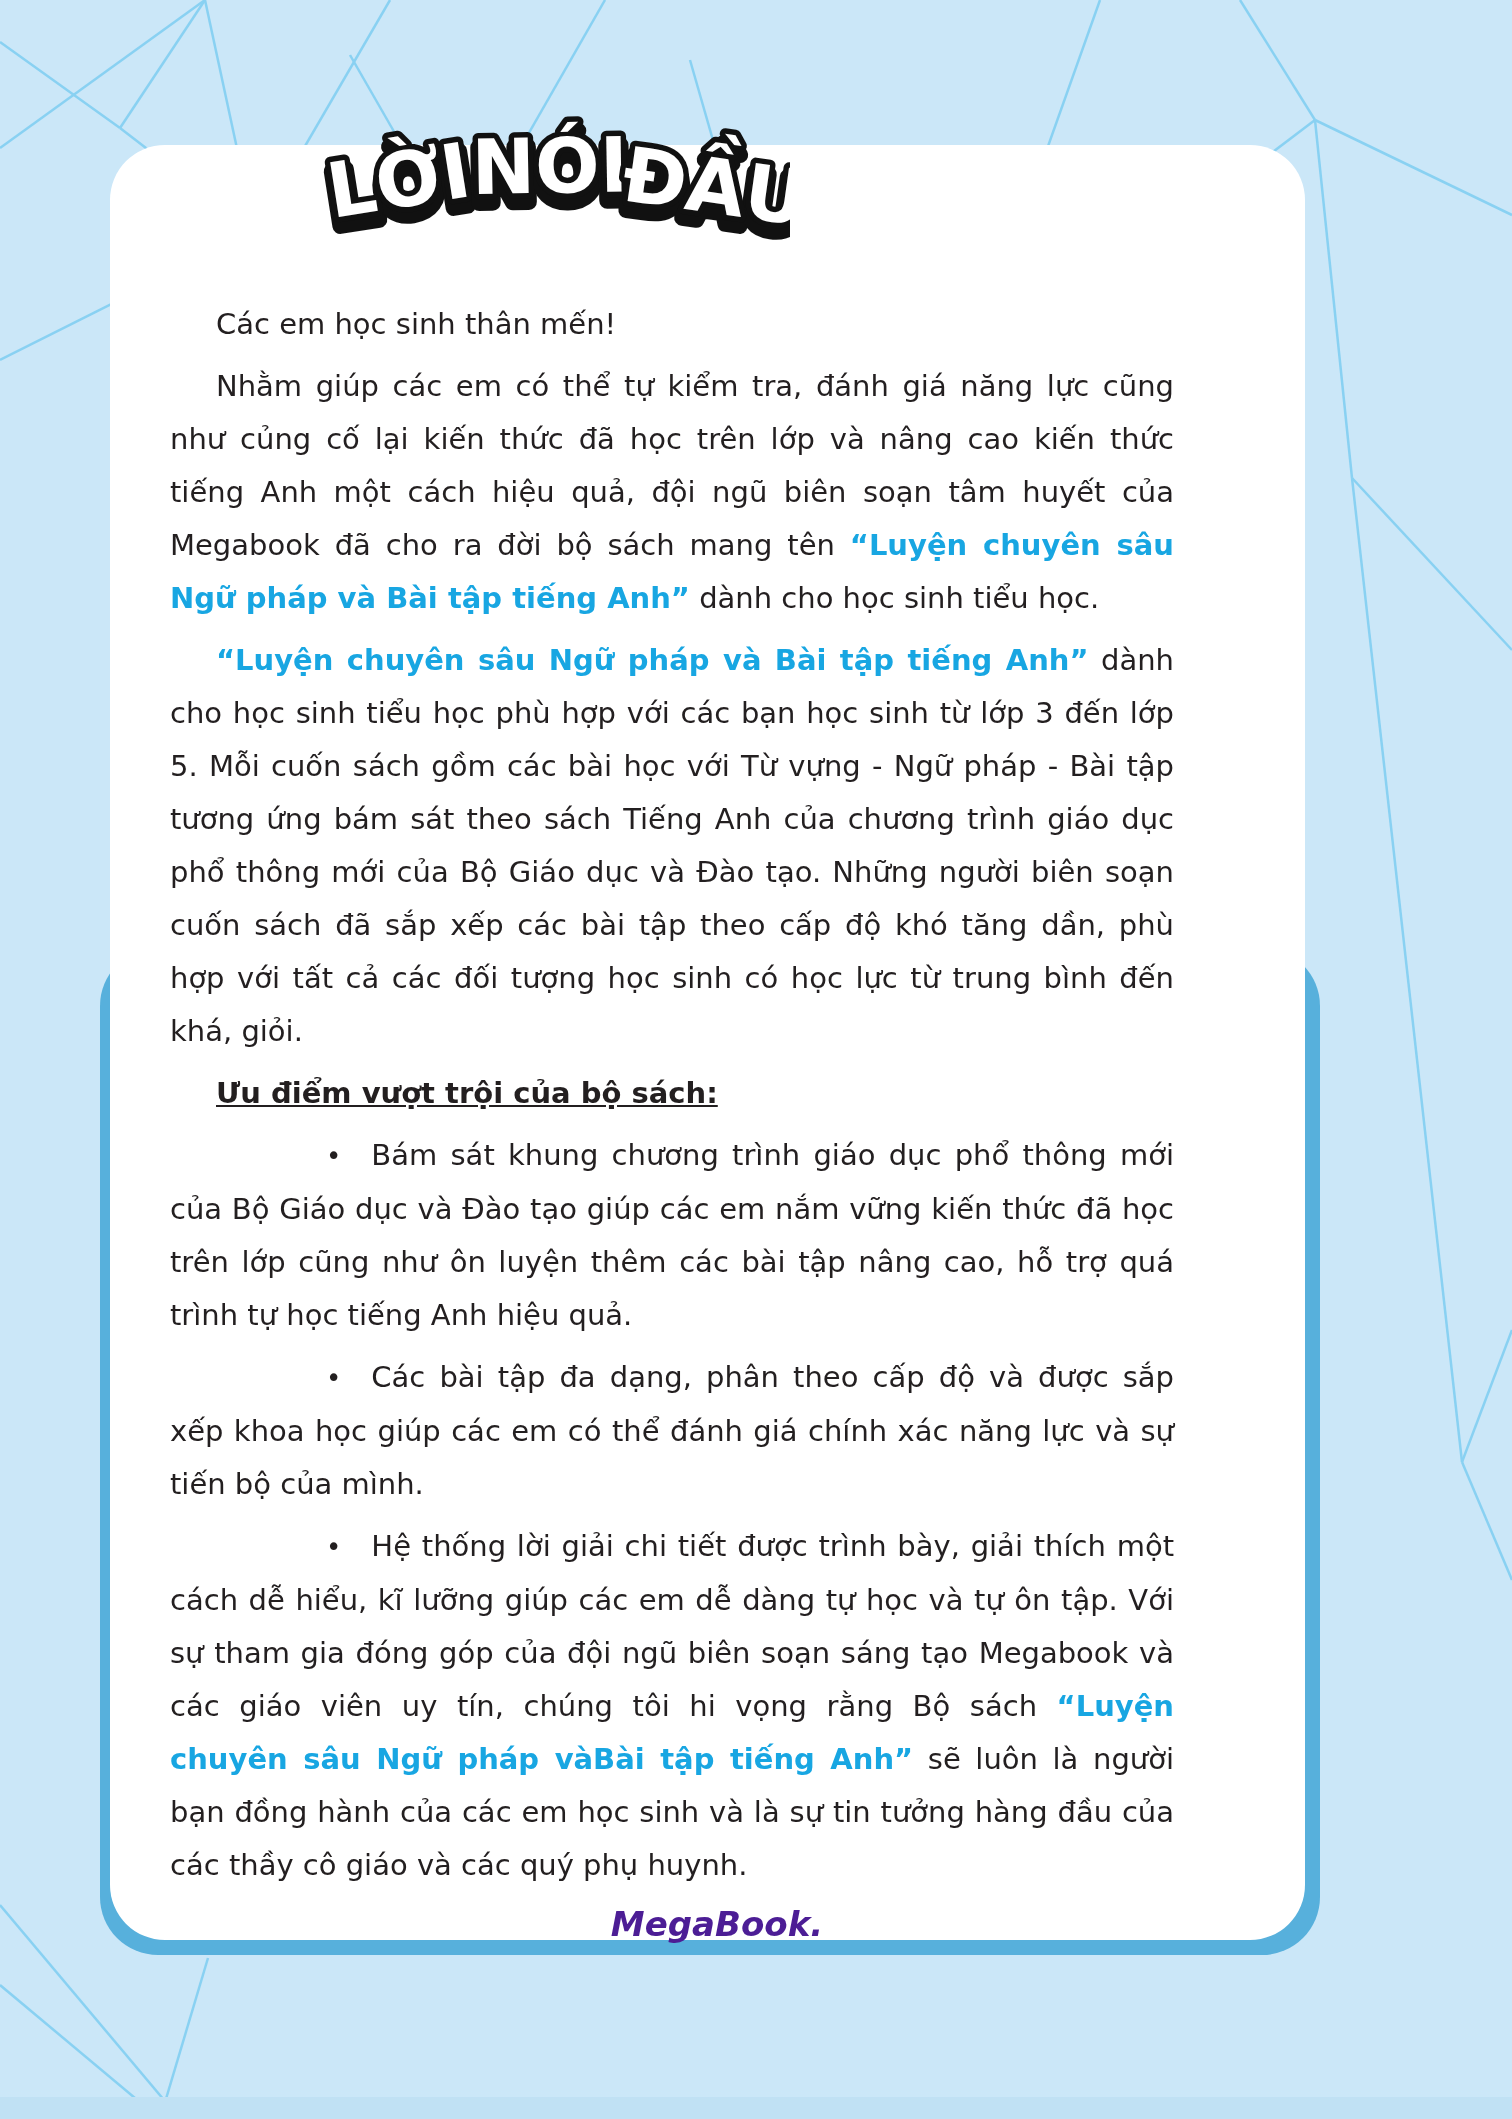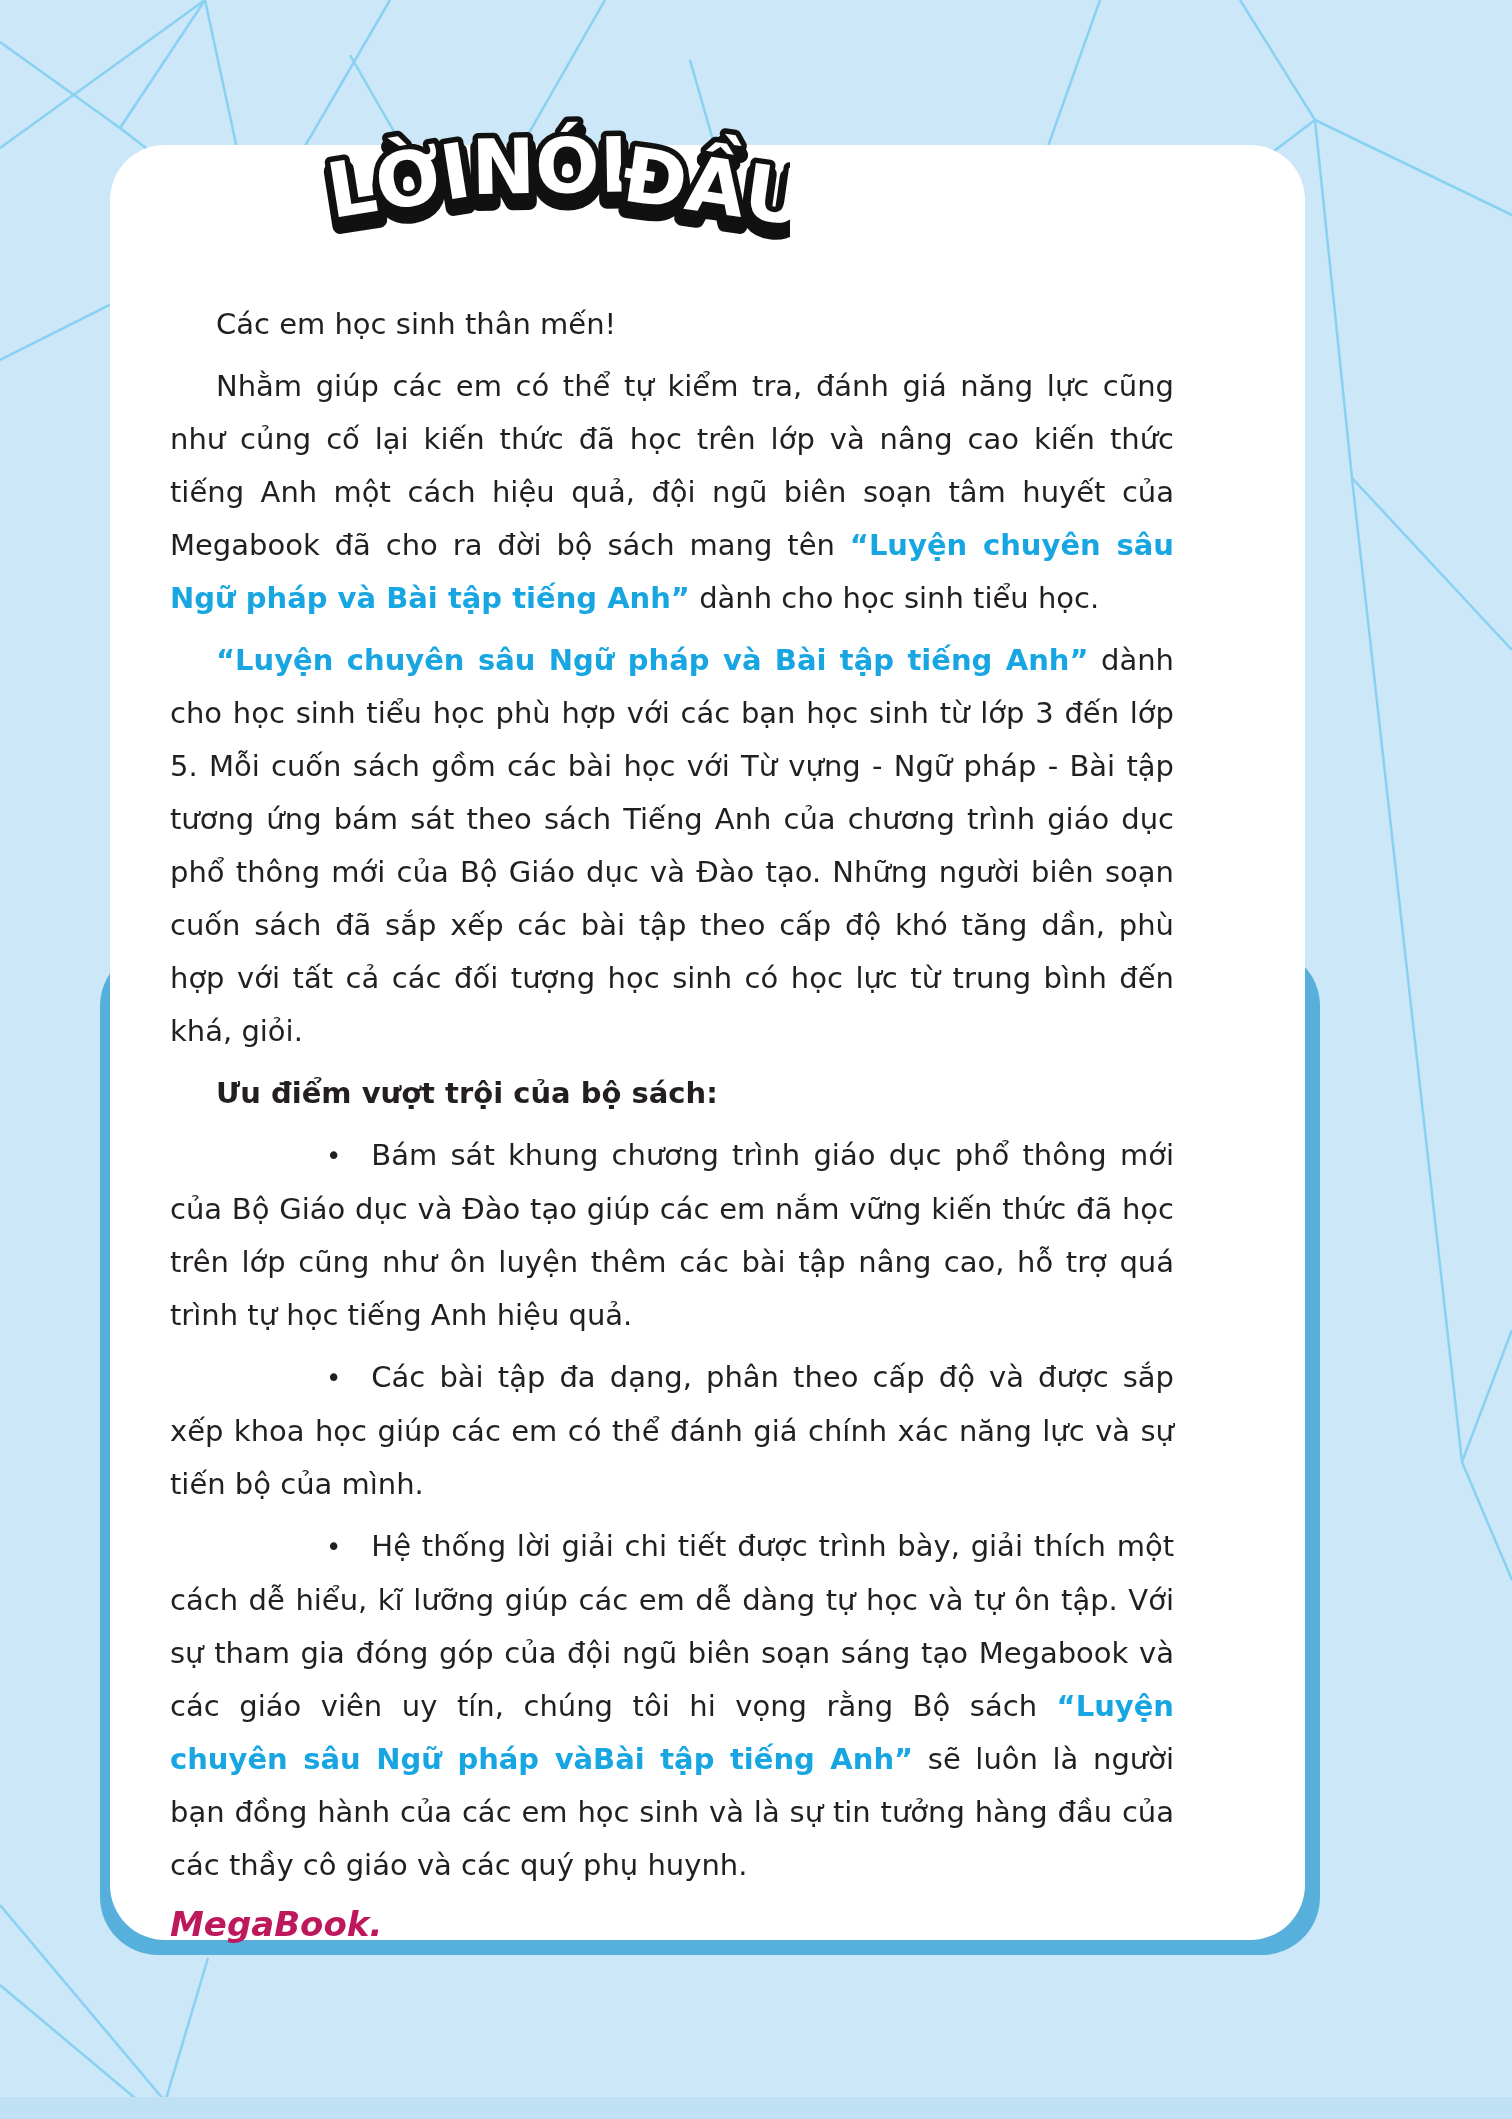--- a/index.html
+++ b/index.html
@@ -18,29 +18,29 @@
     position:absolute;left:110px;top:145px;width:1195px;height:1795px;
     background:#ffffff;border-radius:55px;
   }
   .title-wrap{position:absolute;left:320px;top:88px;width:470px;height:175px;}
   .content{
     position:absolute;left:170px;top:298px;width:1020px;
     color:#231f20;font-size:29px;line-height:53px;text-align:justify;
   }
   .para{margin:0 16px 9px 0;}
   .para.indent{text-indent:46px;}
-  .para.heading{text-indent:46px;font-weight:bold;}
+  .para.heading{text-indent:46px;font-weight:bold;text-decoration:underline;}
   .para.bullet{text-indent:78px;}
   .bullet-char{display:inline-block;padding-right:30px;font-size:26px;}
   .seg-n{}
   .seg-b{color:#18a6e2;font-weight:bold;}
   .seg-h{font-weight:bold;}
   .signature{
-    margin-top:4px;text-align:left;margin-right:-74px;
-    color:#be185d;font-weight:bold;font-style:italic;font-size:34px;line-height:46px;
+    margin-top:4px;text-align:center;margin-right:-74px;
+    color:#4c1d95;font-weight:bold;font-style:italic;font-size:34px;line-height:46px;
   }
 </style>
 </head>
 <body>
 
 <svg class="bg-pattern" viewBox="0 0 1512 2119" xmlns="http://www.w3.org/2000/svg">
   <g stroke="#89d1f2" stroke-width="2.5" fill="none">
     <path d="M0,148 L205,0"></path>
     <path d="M0,42 L120,128"></path>
     <path d="M120,128 L205,0"></path>

